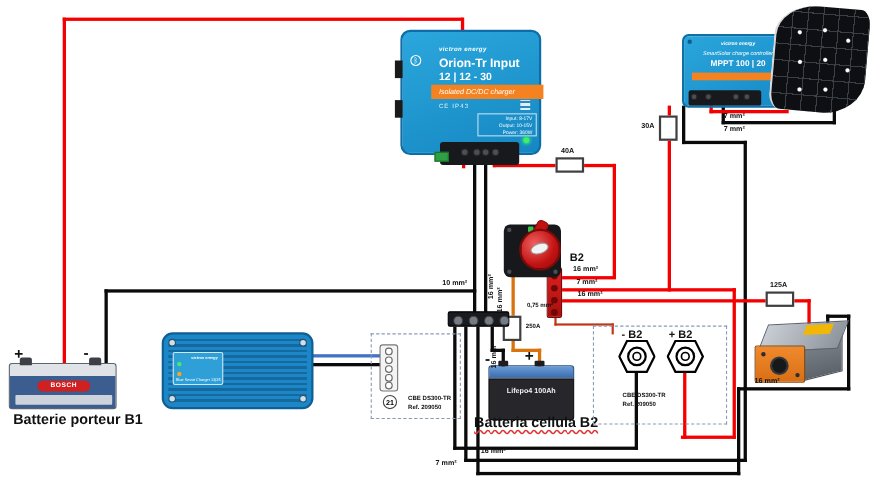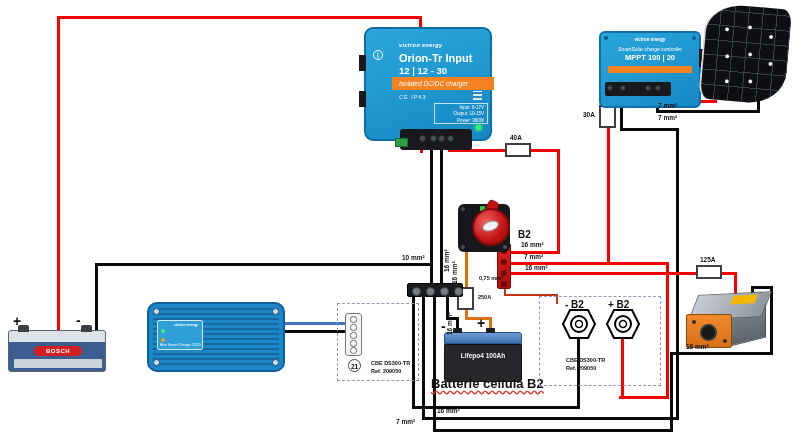--- a/index.html
+++ b/index.html
@@ -42,21 +42,21 @@
   #orion .spec{left:68px;top:74px;width:54px;height:21px;border:1px solid #bfe0f2;padding:1px 3px;
                color:#fff;font-size:4.5px;line-height:1.4;text-align:right;}
   #orion .led{right:9px;bottom:9px;width:5px;height:5px;border-radius:50%;background:#3ef06a;
               box-shadow:0 0 3px 1px #3ef06a;}
   #orion .strip{left:34px;top:100px;width:72px;height:21px;background:#17191c;border-radius:3px;}
   #orion .scr{top:106px;width:7px;height:7px;border-radius:50%;background:#4b4e52;border:1px solid #26282b;}
   #orion .nub{left:-7px;width:7px;height:16px;background:#1a1a1a;}
   #orion .gcon{left:29px;top:109px;width:13px;height:9px;background:#2f9e44;border:1px solid #1b6e2d;}
 
   
-  #mppt{left:599px;top:31px;width:102px;height:77px;border-radius:6px;
+  #mppt{left:620px;top:31px;width:102px;height:67px;border-radius:6px;
         background:linear-gradient(150deg,#2aa6dc,#1689c6);border:2px solid #0f6fa7;}
   #mppt .logo{left:0;right:0;top:4px;text-align:center;color:#fff;font-size:4.5px;font-style:italic;font-weight:bold;}
   #mppt .l1{left:0;right:0;top:13px;text-align:center;color:#fff;font-size:5px;font-style:italic;}
   #mppt .l2{left:0;right:0;top:20px;text-align:center;color:#fff;font-size:7.5px;font-weight:bold;}
   #mppt .band{left:7px;right:7px;top:33px;height:7px;background:#f58220;}
   #mppt .strip{left:4px;top:49px;width:66px;height:14px;background:#17191c;border-radius:2px;}
   #mppt .scr{top:52px;width:6px;height:6px;border-radius:50%;background:#4b4e52;border:1px solid #26282b;}
   #mppt .conn{right:-6px;top:16px;width:6px;height:18px;background:#14161a;}
   #mppt .hole{width:4px;height:4px;border-radius:50%;background:#0b5e8f;}
 
@@ -295,31 +295,32 @@
   </div>
 
   <div class="dev" id="b1">
     <div class="abs cap" style="left:9px"></div>
     <div class="abs cap" style="right:13px"></div>
     <div class="abs brand">BOSCH</div>
     <div class="abs strip2"></div>
   </div>
   <div class="lbl sym" style="left:13px;top:314px">+</div>
   <div class="lbl sym" style="left:76px;top:313px">-</div>
+  <div class="lbl big" style="left:12px;top:374px">Batterie porteur B1</div>
 
   <div class="dev" id="b2">
     <div class="abs top"></div>
     <div class="abs cap" style="left:9px"></div>
     <div class="abs cap" style="left:42px"></div>
     <div class="abs body"></div>
     <div class="abs stick">Lifepo4 100Ah</div>
   </div>
   <div class="lbl sym" style="left:441px;top:319px">-</div>
   <div class="lbl sym" style="left:477px;top:316px">+</div>
-  <div class="lbl big wavy" style="left:431px;top:377px">Batterie cellula B2</div>
+  <div class="lbl big wavy" style="left:431px;top:377px">Batteria cellula B2</div>
 
   <div class="dash" id="cbeL" style="left:337px;top:303px;width:82px;height:78px">
     <div class="abs conn">
       <div class="abs pin" style="top:2px"></div>
       <div class="abs pin" style="top:10px"></div>
       <div class="abs pin" style="top:18px"></div>
       <div class="abs pin" style="top:26px"></div>
       <div class="abs pin" style="top:33px"></div>
     </div>
     <div class="abs num">21</div>

